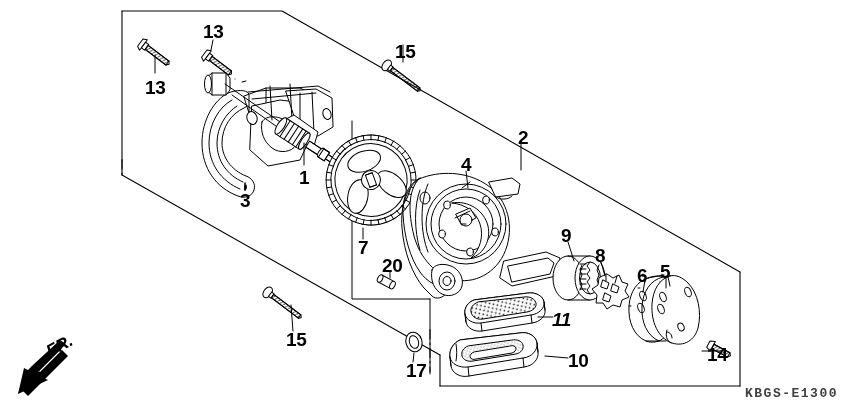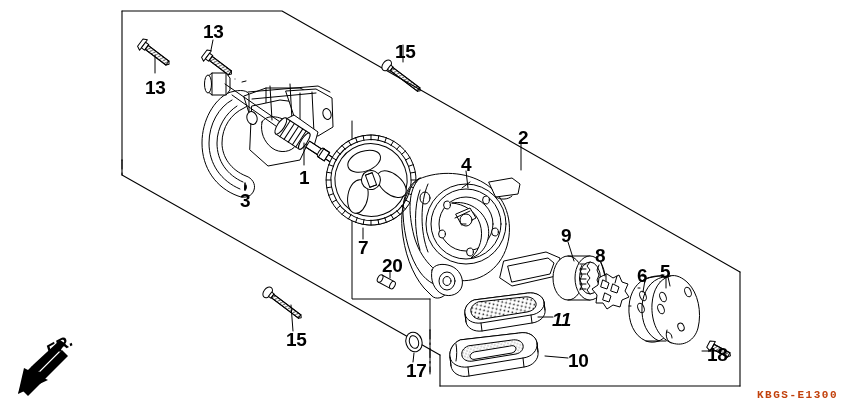--- a/index.html
+++ b/index.html
@@ -30,24 +30,24 @@
     color: #000000;
     letter-spacing: -0.3px;
     line-height: 1;
     white-space: nowrap;
   }
   #partno {
     position: absolute;
     right: 12px;
     bottom: 10px;
     font-family: "Liberation Mono", monospace;
-    font-size: 11px;
+    font-size: 13px;
     font-weight: bold;
     letter-spacing: 1.5px;
-    color: #c2410c;
+    color: #404040;
     white-space: nowrap;
   }
   #fr-label {
     position: absolute;
     left: 10px;
     top: 338px;
     width: 90px;
     height: 62px;
   }
   #fr-text {
@@ -491,21 +491,21 @@
   <div class="callout" style="left:240px;  top:191px;">3</div>
   <div class="callout" style="left:358px;  top:238px;">7</div>
   <div class="callout" style="left:561px;  top:226px;">9</div>
   <div class="callout" style="left:595px;  top:246px;">8</div>
   <div class="callout" style="left:637px;  top:266px;">6</div>
   <div class="callout" style="left:660px;  top:262px;">5</div>
   <div class="callout" style="left:382px;  top:256px;">20</div>
   <div class="callout" style="left:552px;  top:310px;font-style:italic;">11</div>
   <div class="callout" style="left:568px;  top:351px;">10</div>
   <div class="callout" style="left:406px;  top:361px;">17</div>
-  <div class="callout" style="left:707px;  top:345px;">18</div>
+  <div class="callout" style="left:707px;  top:345px;">14</div>
   <div class="callout" style="left:286px;  top:330px;">15</div>
 
   <div id="fr-label">
     <svg viewBox="0 0 90 62" width="90" height="62">
       <path d="M52,8 L28,32 L34,38 L10,52 L22,28 L28,34 L52,10 Z" fill="#000000"></path>
       <path d="M56,6 L30,32 L12,50 L8,56 L16,34 L24,26 L50,2 Z" fill="#000000"></path>
       <polygon points="8,56 14,30 38,42" fill="#000000"></polygon>
       <polygon points="12,52 52,12 58,18 18,58" fill="#000000"></polygon>
     </svg>
     <div id="fr-text">FR.</div>

